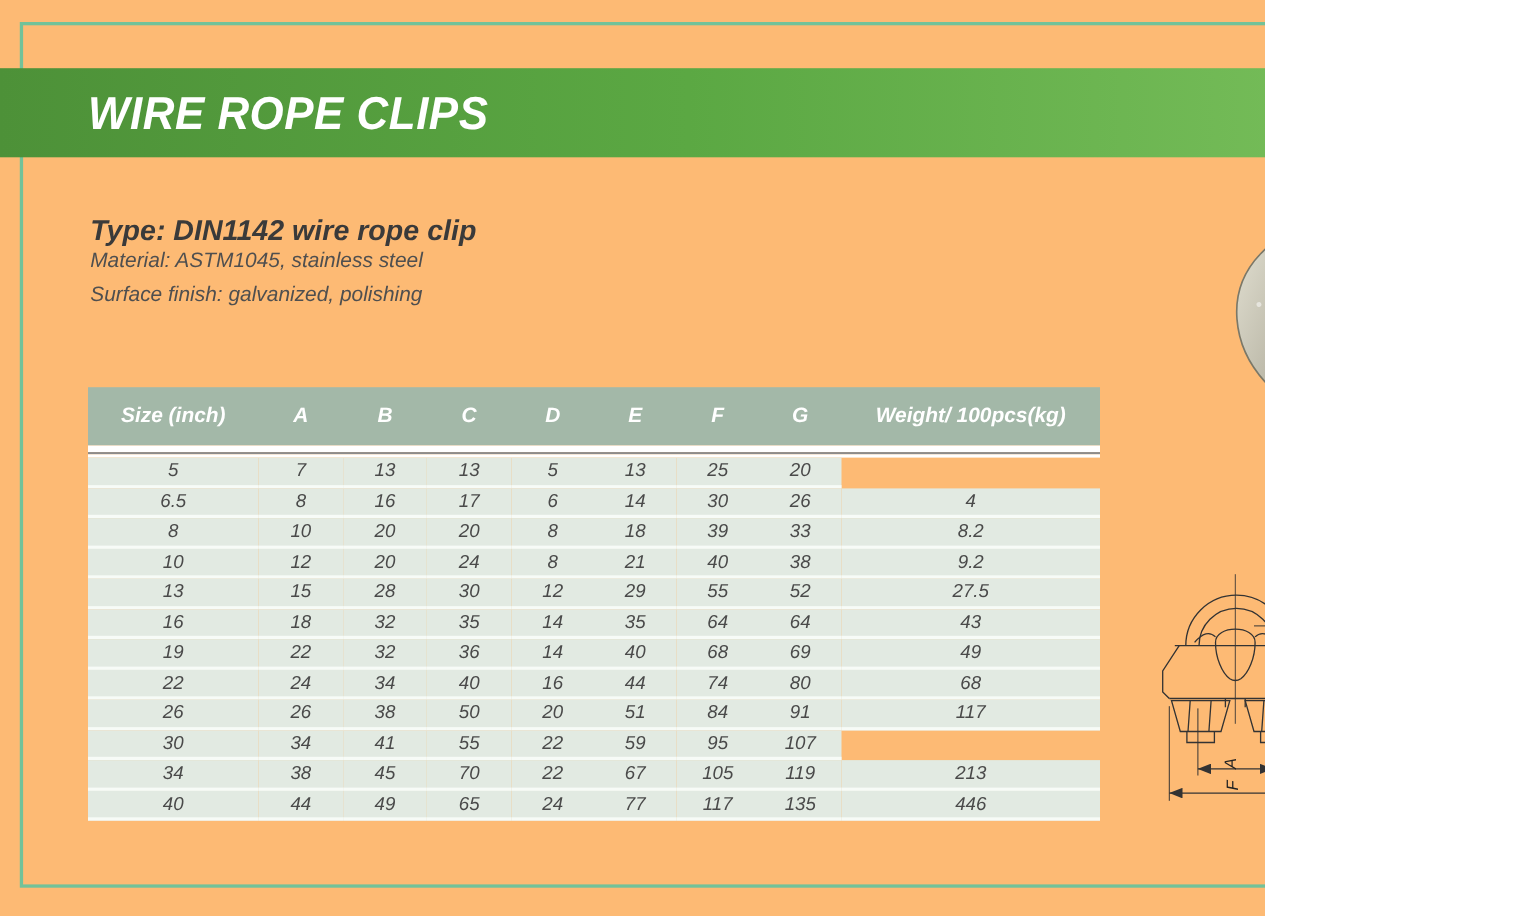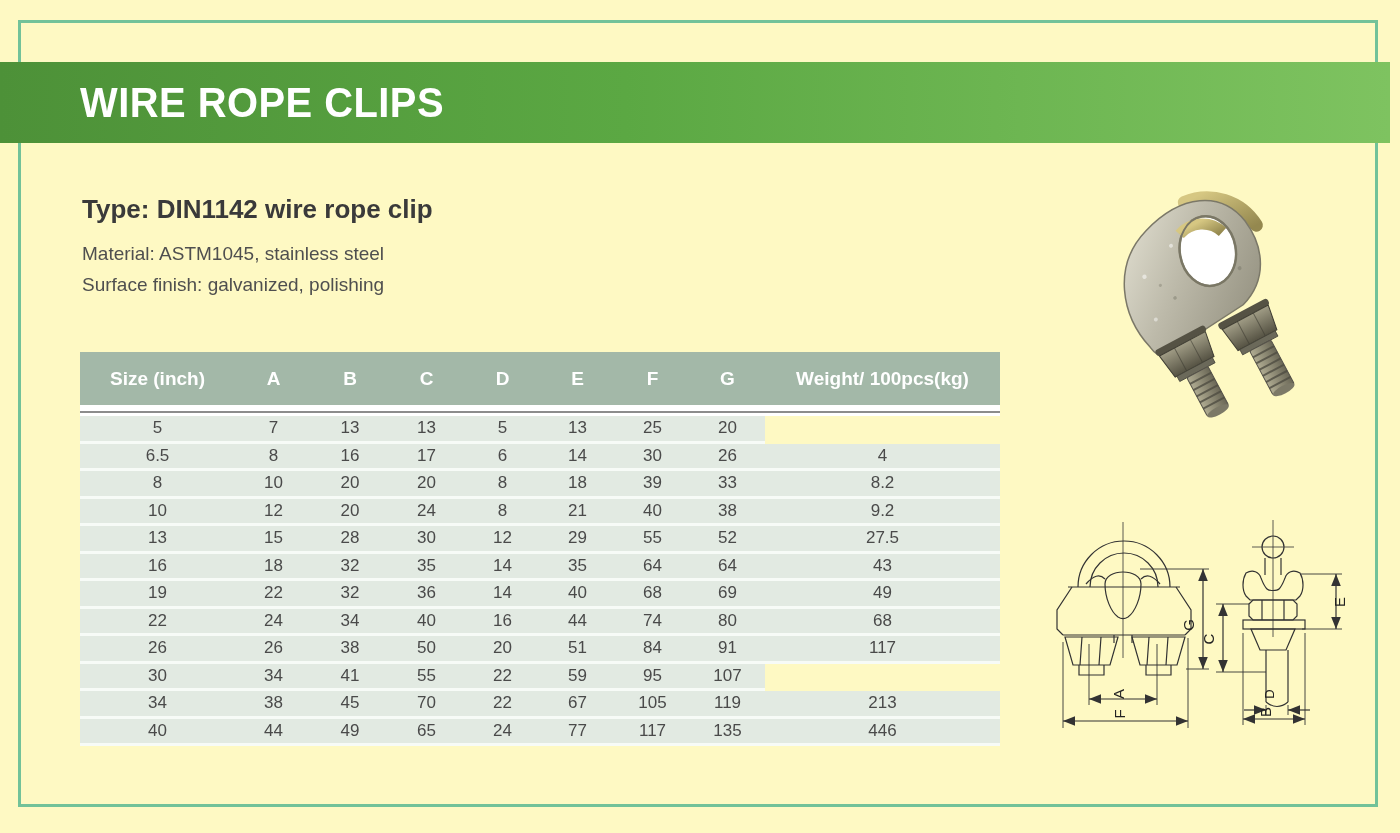--- a/index.html
+++ b/index.html
@@ -1,26 +1,26 @@
 <!DOCTYPE html>
 <html style="--banner-start: #4d9138; --banner-mid: #5ba843; --banner-end: #7ec360; --frame-border: #72c299; --thead-bg: #a3b8a8; --row-bg: #e2eae2; --row-divider: #f7fbf7;"><head>
 <meta charset="utf-8">
 <style>
   html,body{margin:0;padding:0;background:#fff;}
-  .page{position:relative;width:1400px;height:833px;background:#fef9c3;overflow:hidden;
-        font-family:"Liberation Sans",sans-serif;}
+  .page{position:relative;width:1150px;height:833px;background:#fdba74;overflow:hidden;
+        font-family:"Liberation Sans",sans-serif;font-style:italic;}
   .frame{position:absolute;left:18px;top:20px;width:1360px;height:787px;
          border:3px solid var(--frame-border,#72c299);box-sizing:border-box;z-index:1;}
   .banner{position:absolute;left:0;top:62px;width:1390px;height:81px;z-index:2;
           background:linear-gradient(90deg,var(--banner-start,#4d9138) 0%,var(--banner-mid,#5ba843) 45%,var(--banner-end,#7ec360) 100%);
           display:flex;align-items:center;padding-left:80px;box-sizing:border-box;}
   .banner h1{margin:0;color:#fff;font-size:42px;font-weight:bold;letter-spacing:.5px;
              transform:scaleX(.95);transform-origin:left center;}
   .intro{position:absolute;left:82px;top:194px;z-index:2;}
-  .intro h2{margin:0 0 18px 0;font-size:26px;font-weight:bold;color:#3a3a3a;}
+  .intro h2{margin:0 0 2px 0;font-size:26px;font-weight:bold;color:#3a3a3a;}
   .intro p{margin:0 0 10px 0;font-size:19px;color:#4f4f4f;line-height:21px;}
   .spec-table{position:absolute;left:80px;top:352px;width:920px;z-index:2;
               --cols:155px 77px 76px 77px 75px 75px 75px 75px 235px;}
   .thead{display:grid;grid-template-columns:var(--cols);height:53px;
          background:var(--thead-bg,#a3b8a8);align-items:center;}
   .thead .th{color:#fff;font-weight:bold;font-size:19px;text-align:center;}
   .gap1{height:6px;background:#fff;}
   .rule{height:2px;background:#8c8c8c;}
   .gap2{height:3px;background:#fff;}
   .tr{display:grid;grid-template-columns:var(--cols);}

